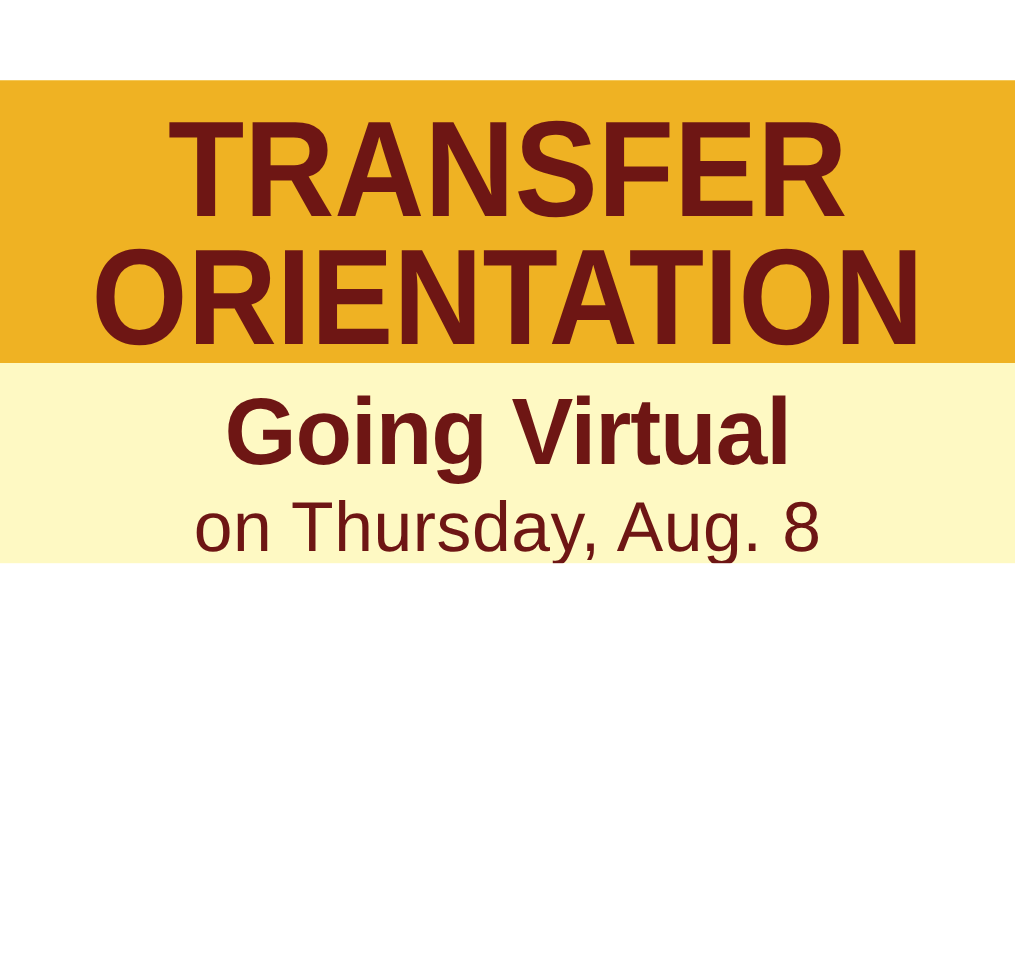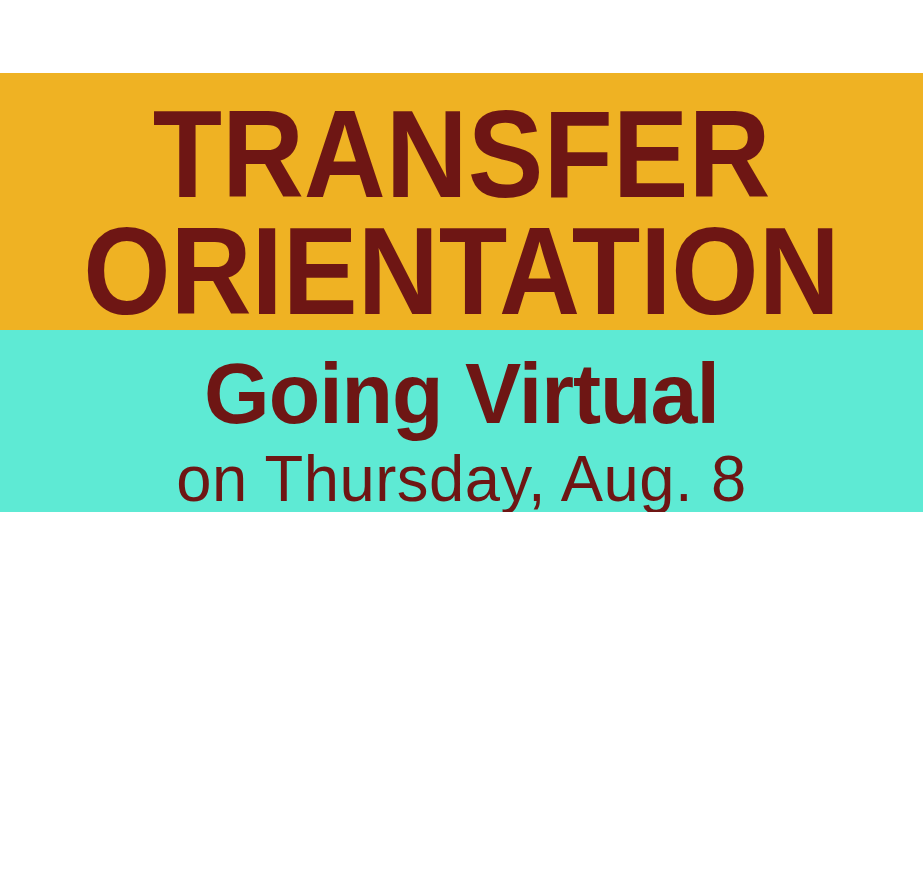--- a/index.html
+++ b/index.html
@@ -13,21 +13,21 @@
     height: 869px;
     background: #FFFFFF;
     font-family: "Liberation Sans", sans-serif;
     overflow: hidden;
   }
 
   .poster {
     position: relative;
     width: 923px;
     height: 869px;
-    background: #5eead4;
+    background: #fef9c3;
     box-sizing: border-box;
     border-radius: 13px;
   }
 
   
   .top-spacer {
     position: absolute;
     left: 0;
     top: 0;
     width: 923px;

